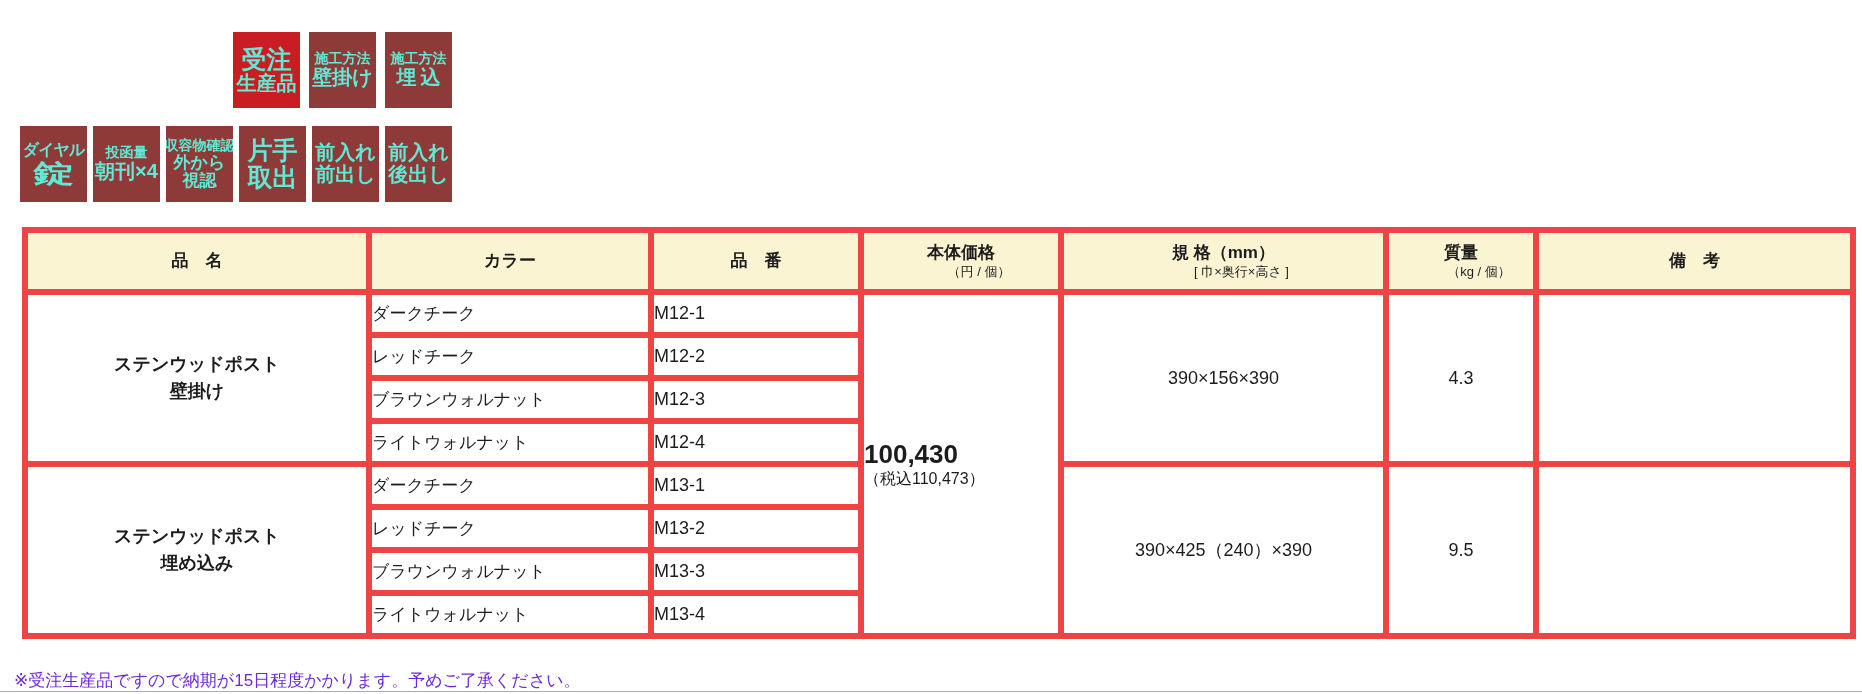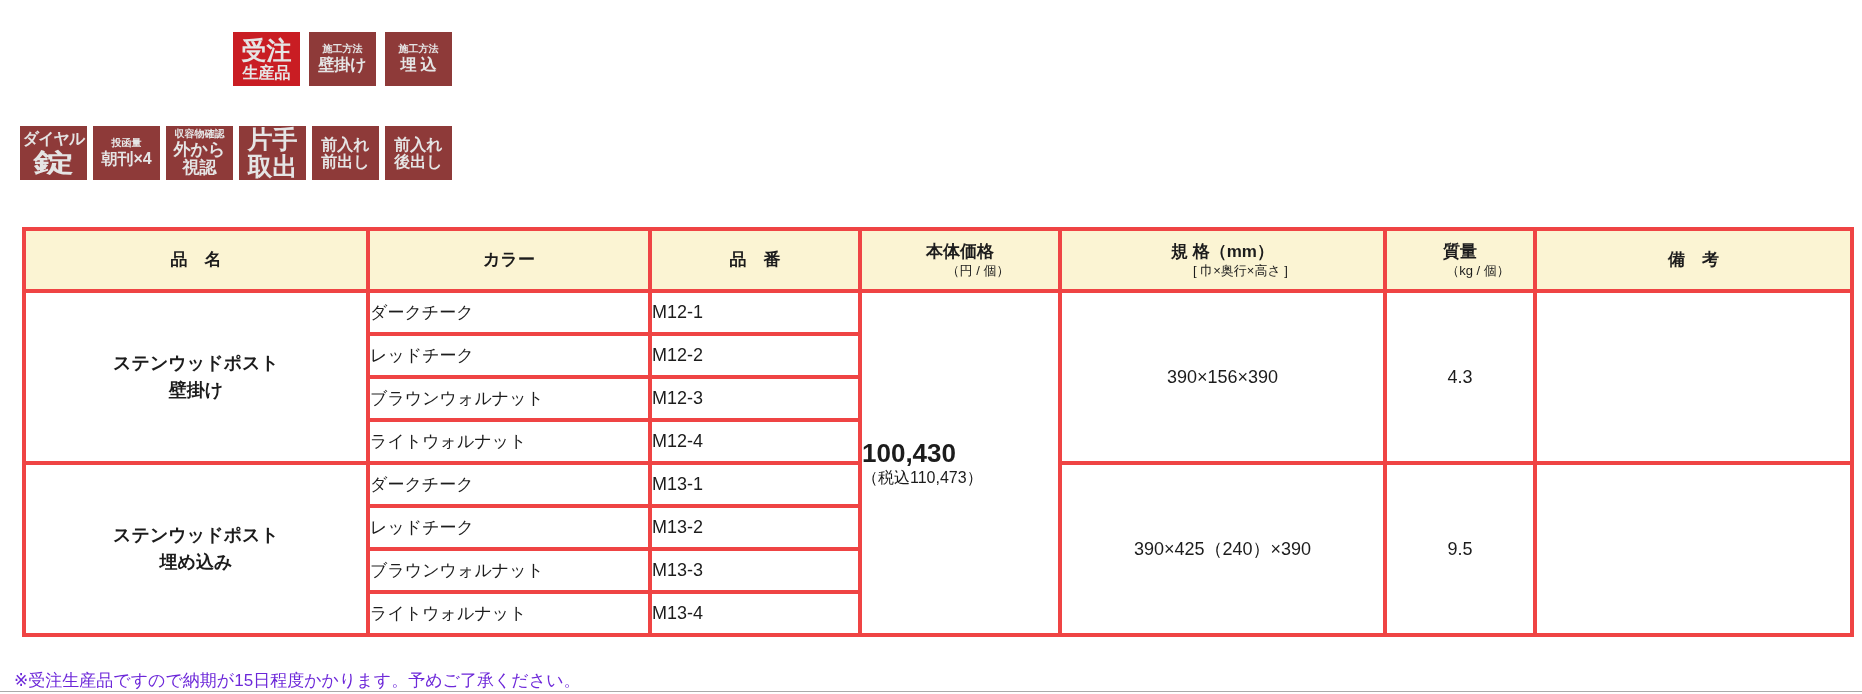--- a/index.html
+++ b/index.html
@@ -7,40 +7,40 @@
   body {
     width:1862px; height:694px; background:#ffffff; position:relative;
     font-family:"Liberation Sans","DejaVu Sans",sans-serif;
     color:#1c1c1c;
   }
   
   .badge-row { position:absolute; display:flex; }
   .badge-row-1 { left:233px; top:32px; gap:9px; }
   .badge-row-2 { left:20px;  top:126px; gap:6px; }
   .badge {
-    width:67px; height:54px; flex:0 0 67px;
+    width:67px; height:76px; flex:0 0 67px;
     display:flex; flex-direction:column; align-items:center; justify-content:center;
-    text-align:center; color:#e5e5e5; font-weight:700; line-height:1.08;
+    text-align:center; color:#5eead4; font-weight:700; line-height:1.08;
     background:#8e3a39; overflow:hidden;
   }
   .badge.bright { background:#c91d23; }
-  .badge .tiny  { font-size:10px; letter-spacing:0; margin-bottom:1px; white-space:nowrap; }
-  .badge .big   { font-size:16px; white-space:nowrap; }
+  .badge .tiny  { font-size:14px; letter-spacing:0; margin-bottom:1px; white-space:nowrap; }
+  .badge .big   { font-size:20px; white-space:nowrap; }
   .badge .big.sp2  { letter-spacing:4px; margin-right:-4px; }
   .badge .xl    { font-size:25px; white-space:nowrap; }
   .badge .dial1 { font-size:16px; letter-spacing:-1px; white-space:nowrap; }
   .badge .dial2 { font-size:26px; transform:scaleX(1.55); white-space:nowrap; }
   .badge .mid   { font-size:17px; white-space:nowrap; }
   
   table.spec {
     position:absolute; left:22px; top:227px; width:1828px;
     border-collapse:collapse; table-layout:fixed;
     border:3px solid #1a1a1a;
   }
-  table.spec th, table.spec td { border:4px solid #ef4444; padding:0; }
+  table.spec th, table.spec td { border:6px solid #ef4444; padding:0; }
   thead tr { height:62px; }
   tbody tr { height:43px; }
   thead th {
     background:#fbf4d3; font-size:17px; font-weight:700; text-align:center;
     border-bottom-width:3px !important; line-height:1.25;
   }
   thead th .h2 { font-size:13px; font-weight:400;padding-left:36px; }
   td.c-color, td.c-pn { border-top-width:1px; border-bottom-width:1px; }
   tr.group-start td { border-top-width:3px !important; }
   td.c-name  { text-align:center; font-weight:700; font-size:18px; line-height:1.5; vertical-align:middle; }

